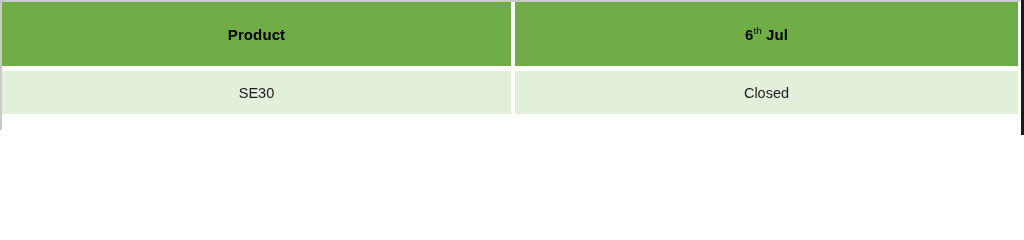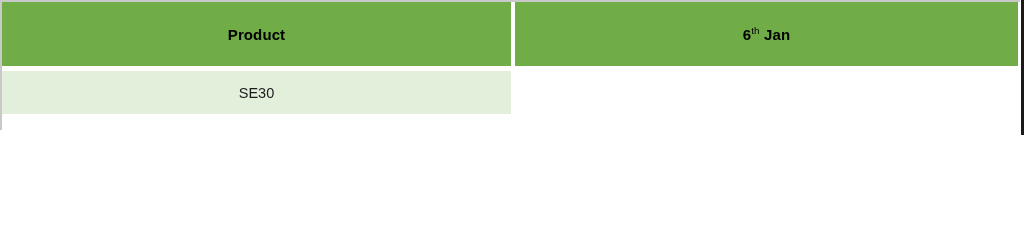--- a/index.html
+++ b/index.html
@@ -120,31 +120,34 @@
 
   <div class="table">
 
     <div class="row row-header">
 
       <div class="cell cell-header col-1">
         <span>Product</span>
       </div>
 
       <div class="cell cell-header col-2">
-        <span class="date-label"><span>6</span><span class="sup">th</span><span>&nbsp;</span><span>Jan</span></span>
+        <span class="date-label"><span>6</span><span class="sup">th</span><span>&nbsp;</span><span>Jul</span></span>
       </div>
 
     </div>
 
     <div class="row row-body">
 
       <div class="cell cell-body col-1">
         <span>SE30</span>
       </div>
 
+      <div class="cell cell-body col-2">
+        <span>Closed</span>
+      </div>
 
     </div>
 
   </div>
 
   <div class="page-right-border"></div>
 
 </div>
 
 </body></html>

